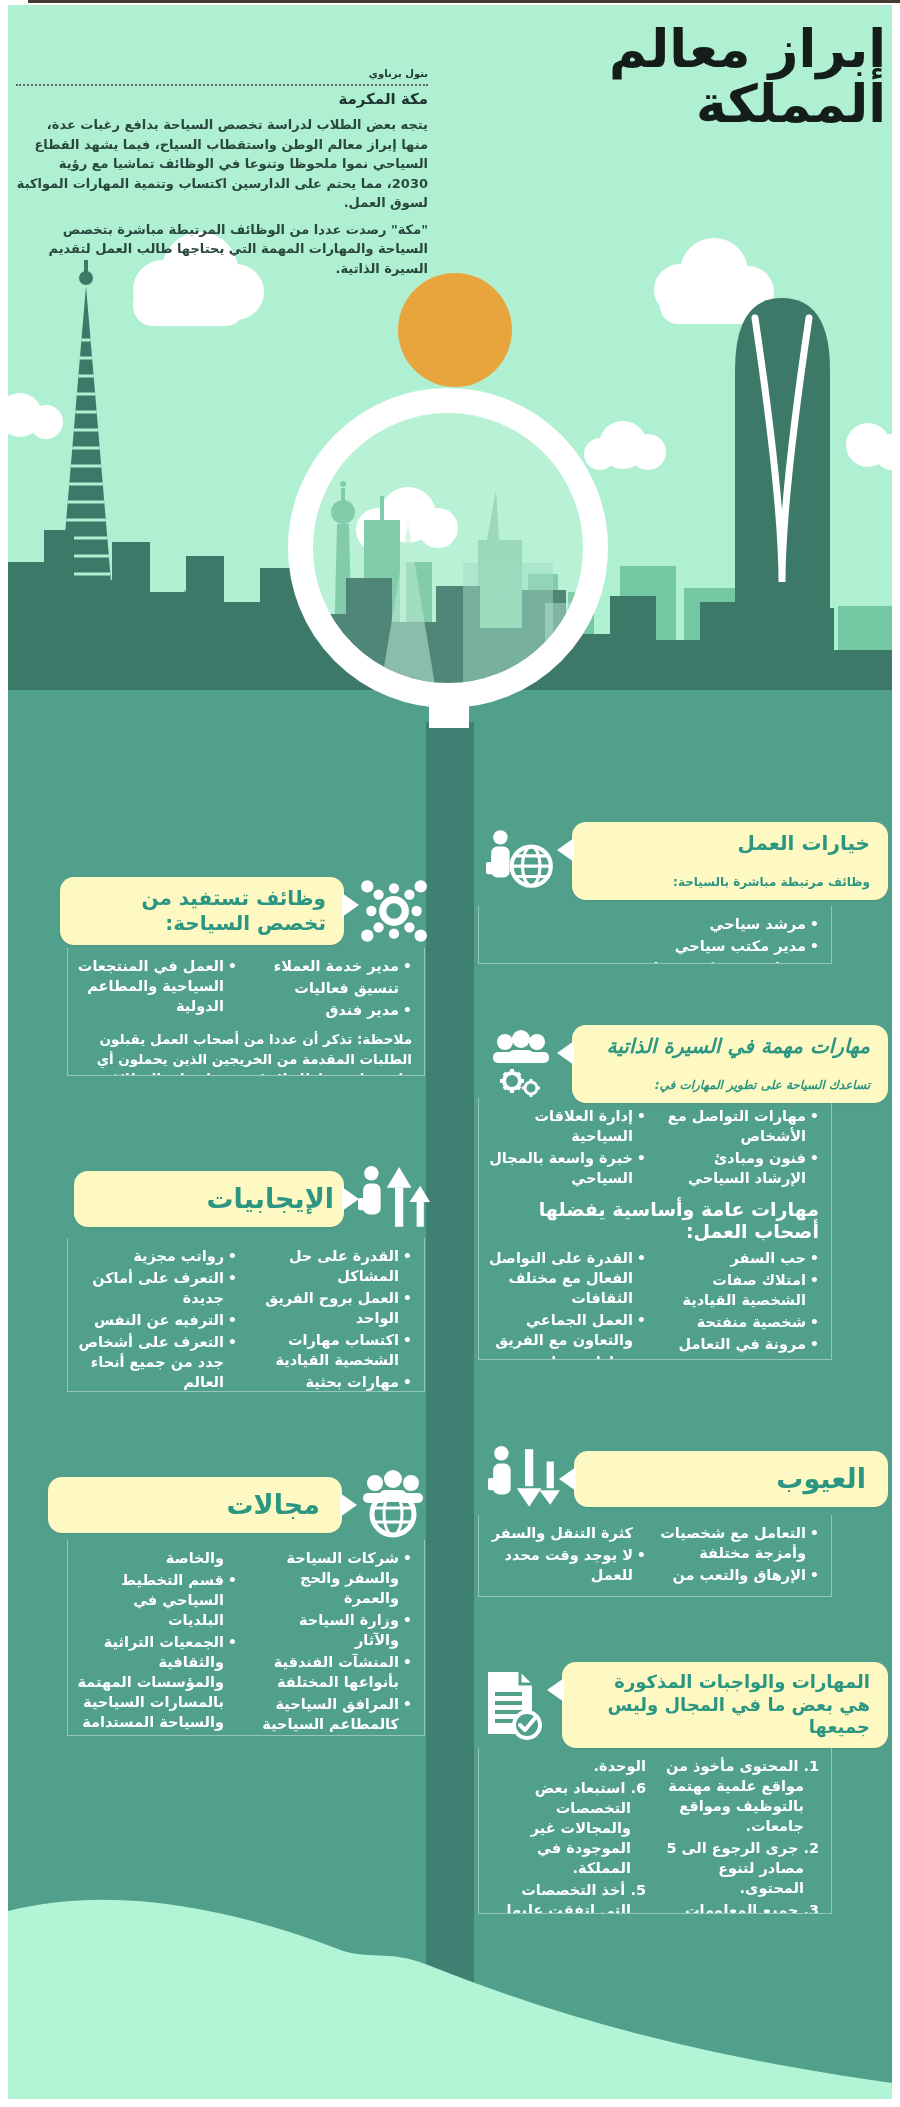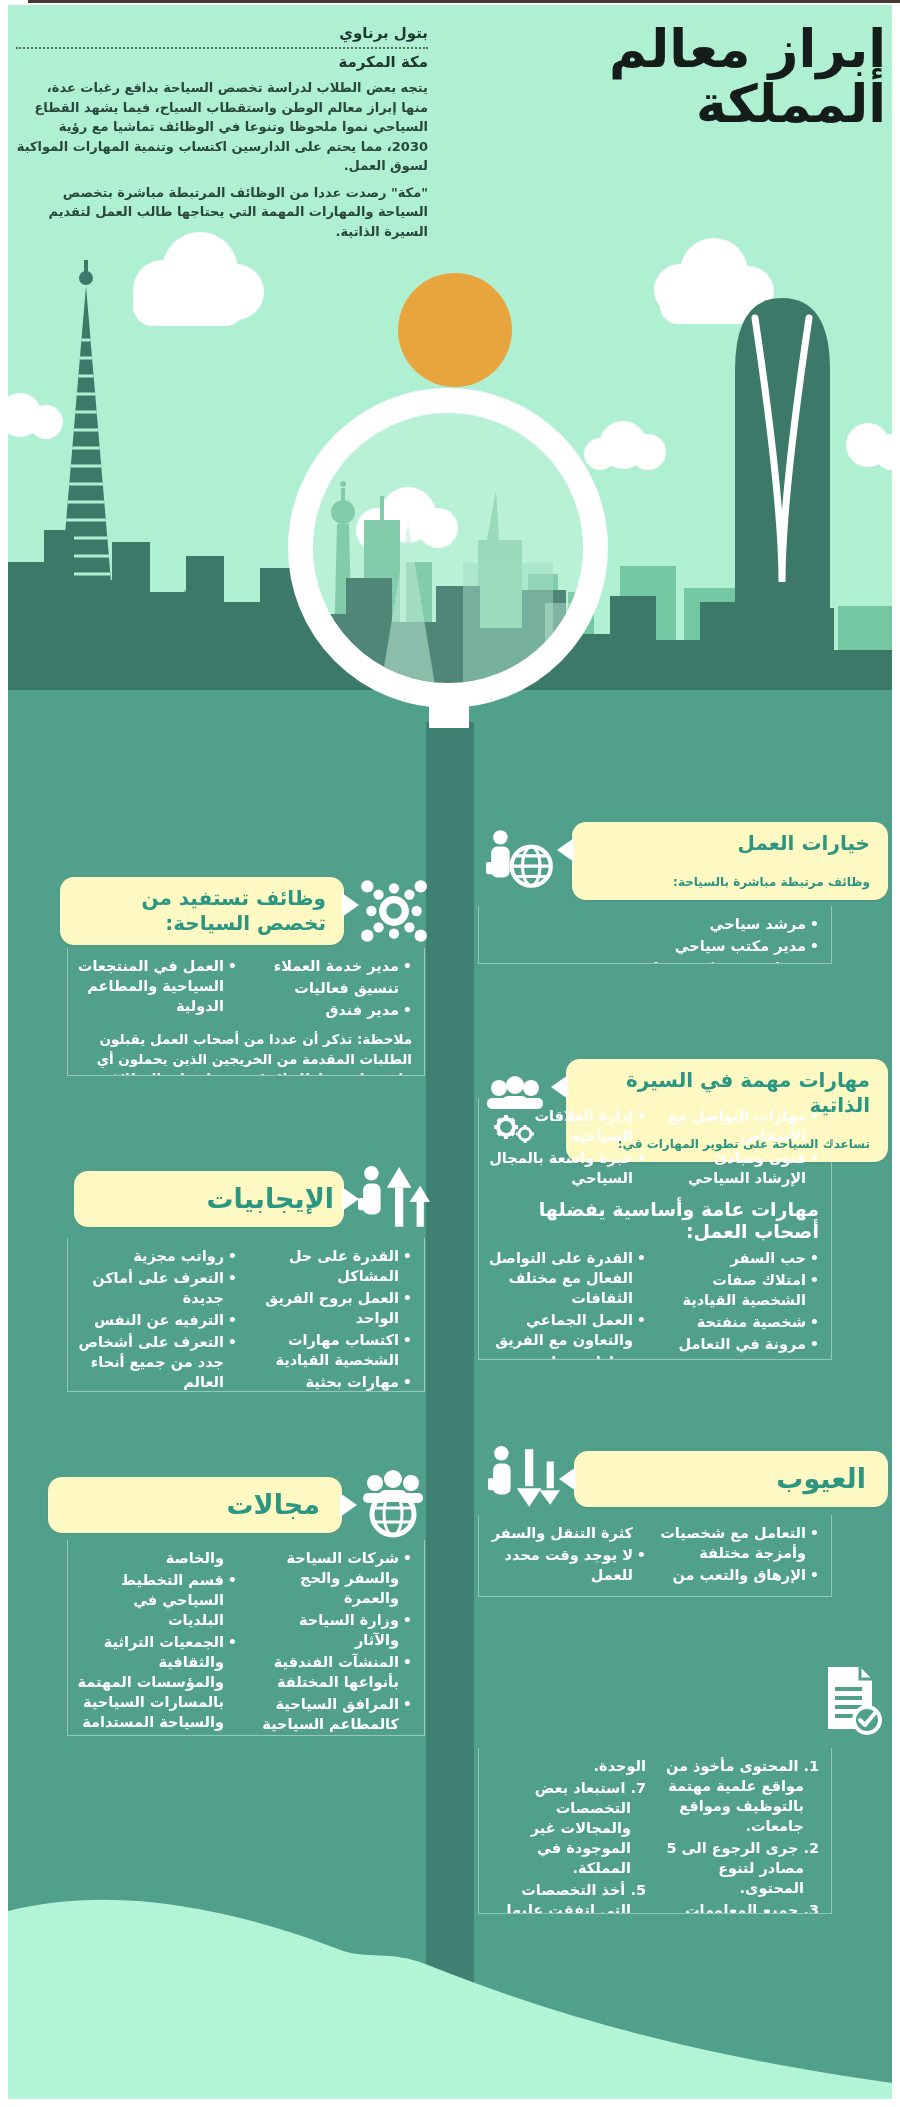--- a/index.html
+++ b/index.html
@@ -8,21 +8,21 @@
   .abs{position:absolute;}
   
   #topline{left:28px;top:0;width:872px;height:3px;background:#443a2f;z-index:6;}
   #mintbg{left:8px;top:5px;width:884px;height:683px;background:#b0f0d2;z-index:0;}
   #tealbg{left:8px;top:688px;width:884px;height:1411px;background:#51a08b;z-index:1;}
   
   #titleblock{right:14px;top:22px;width:450px;text-align:right;z-index:5;}
   #title1{font-size:52px;font-weight:bold;color:#141d1a;line-height:1.05;letter-spacing:-1px;}
   #title2{margin-top:14px;font-size:32px;font-weight:bold;color:#0f7060;line-height:1.1;}
   #byblock{left:16px;top:24px;width:412px;z-index:5;text-align:right;}
-  #byline{font-size:15px;font-weight:bold;color:#1e3531;padding-bottom:5px;border-bottom:2px dotted #5c6b62;}
+  #byline{font-size:10px;font-weight:bold;color:#1e3531;padding-bottom:5px;border-bottom:2px dotted #5c6b62;margin-top:44px;}
   #loc{font-size:15px;font-weight:bold;color:#1e3531;margin-top:4px;}
   #byblock p{margin:7px 0 0 0;font-size:13px;font-weight:bold;color:#29463f;line-height:1.5;text-align:right;}
   
   #skysvg{left:8px;top:190px;z-index:2;}
   #ring{left:288px;top:388px;width:320px;height:320px;border:25px solid #fff;border-radius:50%;box-sizing:border-box;background:rgba(255,255,255,0.10);z-index:3;overflow:hidden;}
   #ring .mag{position:absolute;}
   #stub{left:429px;top:694px;width:40px;height:34px;background:#ffffff;z-index:3;}
   #stem{left:426px;top:722px;width:48px;height:1263px;background:#3e8173;z-index:2;}
   #hillsvg{left:8px;top:1889px;z-index:3;}
   
@@ -172,21 +172,21 @@
       <rect x="5" y="21" width="18" height="30" rx="6" fill="#fff"></rect>
       <rect x="0" y="36" width="11" height="12" rx="2" fill="#fff"></rect>
     </svg>
   </div>
   <div class="abs box" style="left:478px;top:906px;width:354px;height:58px;">
     <div class="item">مرشد سياحي</div>
     <div class="item">مدير مكتب سياحي</div>
     <div class="item">موظف في مكتب سياحي</div>
   </div>
 
-  <div class="abs sec-header" style="right:12px;top:1059px;width:410px;">
+  <div class="abs sec-header" style="right:12px;top:1025px;width:410px;font-style:italic;">
     <div class="bubble pl" style="min-width:280px;">
       <div class="t-med">مهارات مهمة في السيرة الذاتية</div>
       <div class="t-sm">تساعدك السياحة على تطوير المهارات في:</div>
     </div>
     <svg class="icon" width="74" height="72" viewBox="0 0 74 70">
       <circle cx="21" cy="13" r="8" fill="#fff"></circle>
         <circle cx="53" cy="13" r="8" fill="#fff"></circle>
         <circle cx="37" cy="10" r="9" fill="#fff"></circle>
       <rect x="9" y="23" width="24" height="11" rx="5" fill="#fff"></rect>
       <rect x="41" y="23" width="24" height="11" rx="5" fill="#fff"></rect>
@@ -261,41 +261,44 @@
         <div class="item">الإرهاق والتعب من</div>
       </div>
       <div class="col">
         <div class="item cont">كثرة التنقل والسفر</div>
         <div class="item">لا يوجد وقت محدد للعمل</div>
       </div>
     </div>
   </div>
 
   <div class="abs sec-header" style="right:12px;top:1662px;width:410px;">
+    <div class="bubble pl" style="min-width:290px;">
+      <div class="t-med" style="font-size:18px;">المهارات والواجبات المذكورة هي بعض ما في المجال وليس جميعها</div>
+    </div>
     <svg class="icon" width="74" height="76" viewBox="0 0 74 74">
       <path d="M14,4 H46 L58,16 V66 H14 Z" fill="#ffffff"></path>
       <path d="M46,4 V16 H58" fill="none" stroke="#51a08b" stroke-width="3"></path>
       <rect x="21" y="24" width="27" height="4" fill="#51a08b"></rect>
       <rect x="21" y="33" width="27" height="4" fill="#51a08b"></rect>
       <rect x="21" y="42" width="27" height="4" fill="#51a08b"></rect>
       <rect x="21" y="51" width="18" height="4" fill="#51a08b"></rect>
       <circle cx="53" cy="57" r="13" fill="#51a08b" stroke="#ffffff" stroke-width="4"></circle>
       <path d="M46,57 L51,62 L61,50" fill="none" stroke="#ffffff" stroke-width="4" stroke-linecap="round" stroke-linejoin="round"></path>
     </svg>
   </div>
   <div class="abs box" style="left:478px;top:1748px;width:354px;height:166px;">
     <div class="cols">
       <div class="col">
         <div class="item plain">1. المحتوى مأخوذ من مواقع علمية مهتمة بالتوظيف ومواقع جامعات.</div>
         <div class="item plain">2. جرى الرجوع الى 5 مصادر لتنوع المحتوى.</div>
         <div class="item plain">3. جميع المعلومات مأخوذة من نفس المصادر لضمان</div>
       </div>
       <div class="col">
         <div class="item plain">الوحدة.</div>
-        <div class="item plain">7. استبعاد بعض التخصصات والمجالات غير الموجودة في المملكة.</div>
+        <div class="item plain">6. استبعاد بعض التخصصات والمجالات غير الموجودة في المملكة.</div>
         <div class="item plain">5. أخذ التخصصات التي اتفقت عليها المراجع.</div>
       </div>
     </div>
   </div>
 
   <div class="abs sec-header" style="left:60px;top:875px;width:370px;">
     <svg class="icon" width="72" height="72" viewBox="0 0 70 70">
       <circle cx="35" cy="35" r="11" fill="none" stroke="#fff" stroke-width="7"></circle>
       <g fill="#fff">
         <circle cx="57" cy="35" r="5"></circle>

